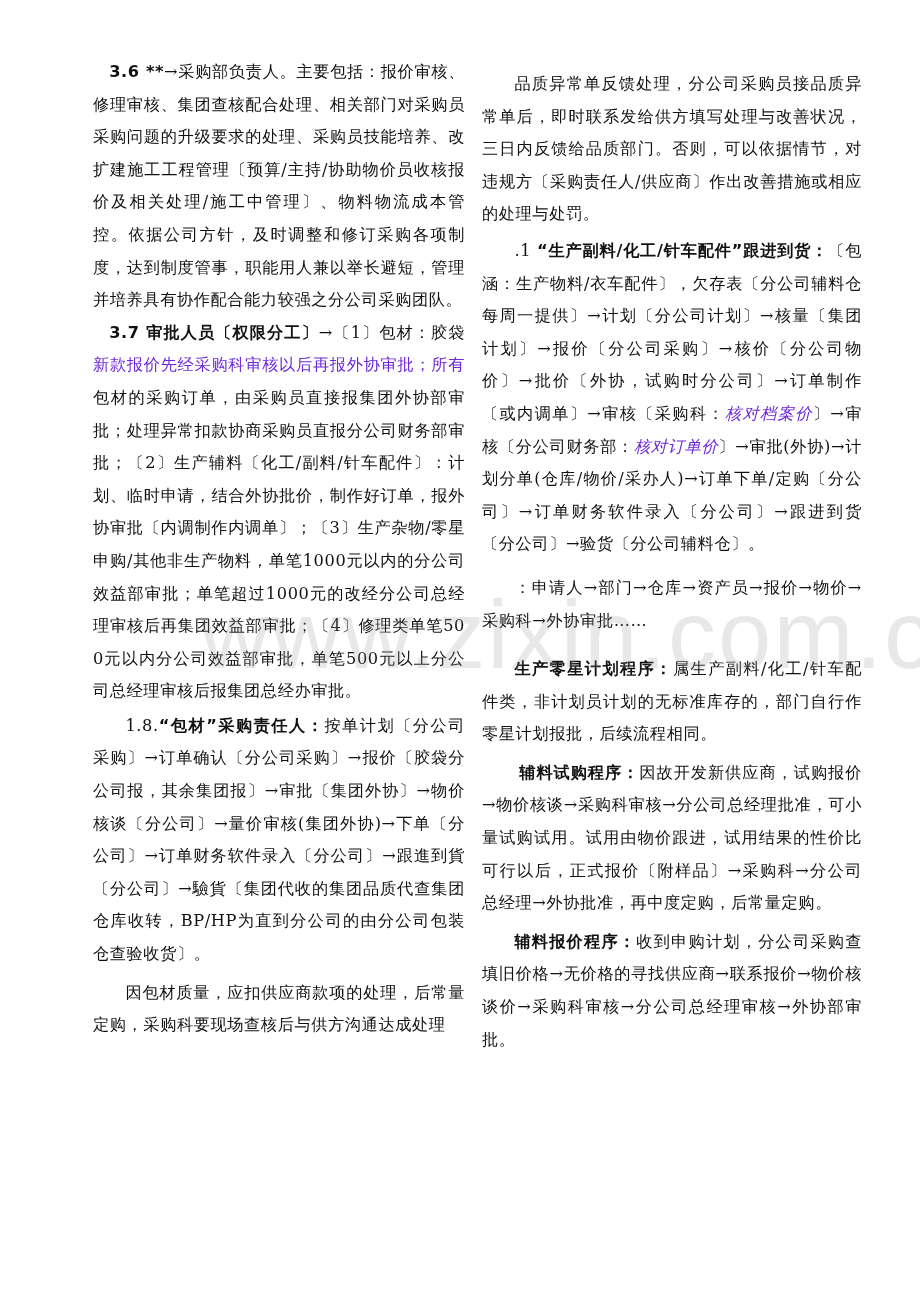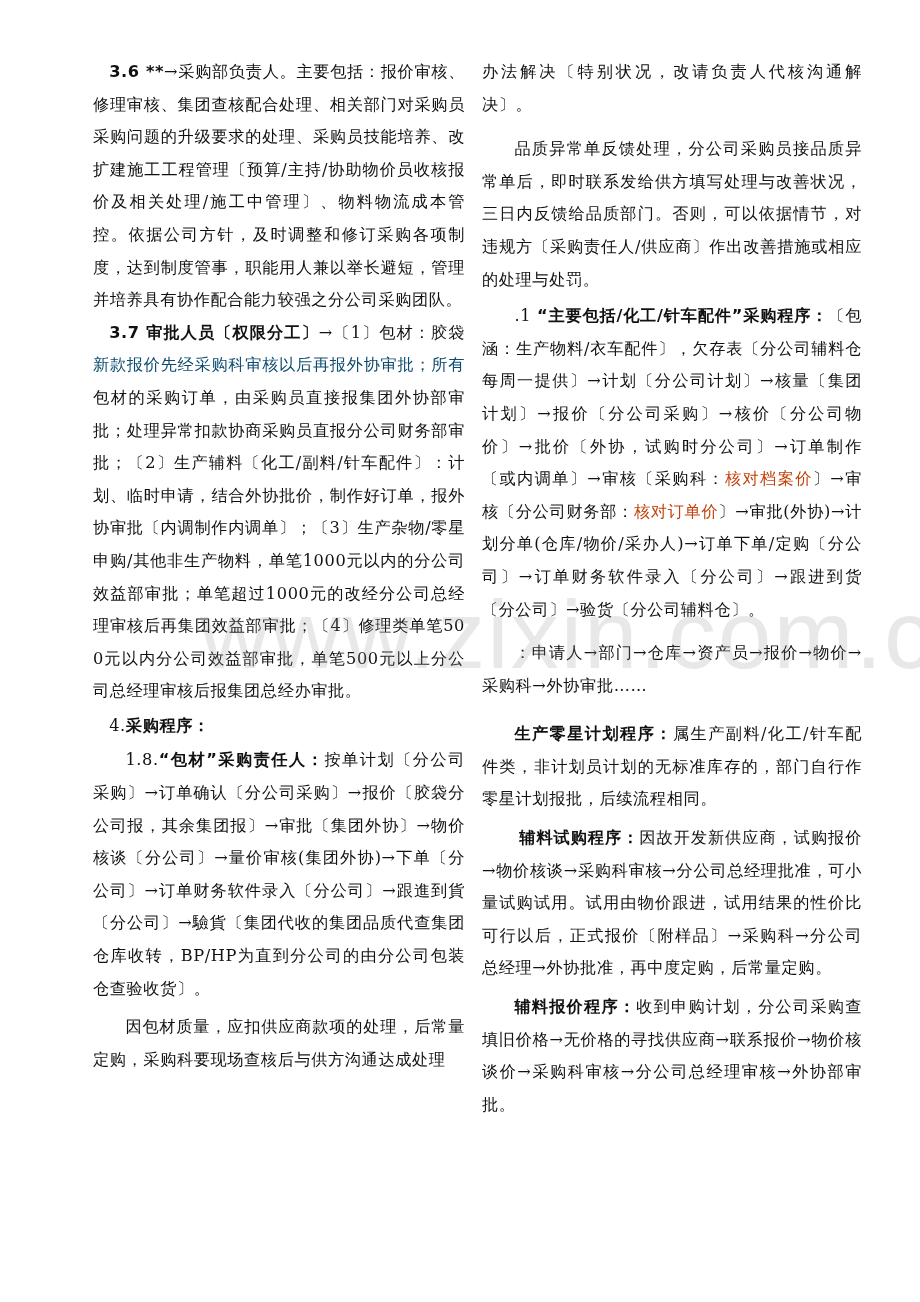--- a/index.html
+++ b/index.html
@@ -6,49 +6,47 @@
   body { width: 920px; height: 1302px; position: relative; overflow: hidden;
          font-family: "DejaVu Serif", "Liberation Serif", serif; color: #111; }
   .page { position: absolute; left: 0; top: 0; width: 908px; height: 1302px; }
   .col { position: absolute; top: 56px; font-size: 16.2px; line-height: 32.6px; letter-spacing: 0.6px; }
   .col-left { left: 93px; width: 372px; }
   .col-right { left: 482px; width: 380px; }
   .p { margin: 0; text-align: justify; text-align-last: left; word-break: break-all; }
   .indent { text-indent: 2em; }
   .indent1 { text-indent: 1em; }
   .b { font-weight: bold; font-family: "DejaVu Sans", "Liberation Sans", sans-serif; }
-  .blue { color: #0c4a6e; }
-  .red { color: #c2410c; }
+  .blue { color: #6d28d9; }
+  .red { color: #6d28d9; font-style: italic; }
   .watermark { position: absolute; left: 200px; top: 580px; width: 640px; text-align: center;
                font-family: "Liberation Sans", "DejaVu Sans", sans-serif; font-size: 96px;
                color: rgba(150,150,150,0.22); letter-spacing: 2px; pointer-events: none; white-space: nowrap; }
 </style>
 </head>
 <body>
 
 <div class="page">
 
   <div class="col col-left">
     <p class="p indent1"><span class="b">3.6 **</span><span>→采购部负责人。主要包括：报价审核、修理审核、集团查核配合处理、相关部门对采购员采购问题的升级要求的处理、采购员技能培养、改扩建施工工程管理〔预算/主持/协助物价员收核报价及相关处理/施工中管理〕、物料物流成本管控。依据公司方针，及时调整和修订采购各项制度，达到制度管事，职能用人兼以举长避短，管理并培养具有协作配合能力较强之分公司采购团队。</span></p>
 
     <p class="p indent1"><span class="b">3.7 审批人员〔权限分工〕</span><span>→〔1〕包材：胶袋</span><span class="blue">新款报价先经采购科审核以后再报外协审批；所有</span><span>包材的采购订单，由采购员直接报集团外协部审批；处理异常扣款协商采购员直报分公司财务部审批；〔2〕生产辅料〔化工/副料/针车配件〕：计划、临时申请，结合外协批价，制作好订单，报外协审批〔内调制作内调单〕；〔3〕生产杂物/零星申购/其他非生产物料，单笔1000元以内的分公司效益部审批；单笔超过1000元的改经分公司总经理审核后再集团效益部审批；〔4〕修理类单笔500元以内分公司效益部审批，单笔500元以上分公司总经理审核后报集团总经办审批。</span></p>
 
-    <p class="p indent1" style="margin-top:2px"><span>4.</span><span class="b">采购程序：</span></p>
 
     <p class="p indent" style="margin-top:2px"><span>1.8.</span><span class="b">“包材”采购责任人：</span><span>按单计划〔分公司采购〕→订单确认〔分公司采购〕→报价〔胶袋分公司报，其余集团报〕→审批〔集团外协〕→物价核谈〔分公司〕→量价审核(集团外协)→下单〔分公司〕→订单财务软件录入〔分公司〕→跟進到貨〔分公司〕→驗貨〔集团代收的集团品质代查集团仓库收转，BP/HP为直到分公司的由分公司包装仓查验收货〕。</span></p>
 
     <p class="p indent" style="margin-top:6px">因包材质量，应扣供应商款项的处理，后常量定购，采购科要现场查核后与供方沟通达成处理</p>
   </div>
 
   <div class="col col-right">
-    <p class="p">办法解决〔特别状况，改请负责人代核沟通解决〕。</p>
 
     <p class="p indent" style="margin-top:12px">品质异常单反馈处理，分公司采购员接品质异常单后，即时联系发给供方填写处理与改善状况，三日内反馈给品质部门。否则，可以依据情节，对违规方〔采购责任人/供应商〕作出改善措施或相应的处理与处罚。</p>
 
-    <p class="p indent" style="margin-top:4px"><span>.1</span> <span class="b">“主要包括/化工/针车配件”采购程序：</span><span>〔包涵：生产物料/衣车配件〕，欠存表〔分公司辅料仓每周一提供〕→计划〔分公司计划〕→核量〔集团计划〕→报价〔分公司采购〕→核价〔分公司物价〕→批价〔外协，试购时分公司〕→订单制作〔或内调单〕→审核〔采购科：</span><span class="red">核对档案价</span><span>〕→审核〔分公司财务部：</span><span class="red">核对订单价</span><span>〕→审批(外协)→计划分单(仓库/物价/采办人)→订单下单/定购〔分公司〕→订单财务软件录入〔分公司〕→跟进到货〔分公司〕→验货〔分公司辅料仓〕。</span></p>
+    <p class="p indent" style="margin-top:4px"><span>.1</span> <span class="b">“生产副料/化工/针车配件”跟进到货：</span><span>〔包涵：生产物料/衣车配件〕，欠存表〔分公司辅料仓每周一提供〕→计划〔分公司计划〕→核量〔集团计划〕→报价〔分公司采购〕→核价〔分公司物价〕→批价〔外协，试购时分公司〕→订单制作〔或内调单〕→审核〔采购科：</span><span class="red">核对档案价</span><span>〕→审核〔分公司财务部：</span><span class="red">核对订单价</span><span>〕→审批(外协)→计划分单(仓库/物价/采办人)→订单下单/定购〔分公司〕→订单财务软件录入〔分公司〕→跟进到货〔分公司〕→验货〔分公司辅料仓〕。</span></p>
 
     <p class="p indent" style="margin-top:11px">：申请人→部门→仓库→资产员→报价→物价→采购科→外协审批……</p>
 
     <p class="p indent" style="margin-top:16px"><span class="b">生产零星计划程序：</span><span>属生产副料/化工/针车配件类，非计划员计划的无标准库存的，部门自行作零星计划报批，后续流程相同。</span></p>
 
     <p class="p indent" style="margin-top:6px; text-indent:2.3em"><span class="b">辅料试购程序：</span><span>因故开发新供应商，试购报价→物价核谈→采购科审核→分公司总经理批准，可小量试购试用。试用由物价跟进，试用结果的性价比可行以后，正式报价〔附样品〕→采购科→分公司总经理→外协批准，再中度定购，后常量定购。</span></p>
 
     <p class="p indent" style="margin-top:6px"><span class="b">辅料报价程序：</span><span>收到申购计划，分公司采购查填旧价格→无价格的寻找供应商→联系报价→物价核谈价→采购科审核→分公司总经理审核→外协部审批。</span></p>
   </div>
 

